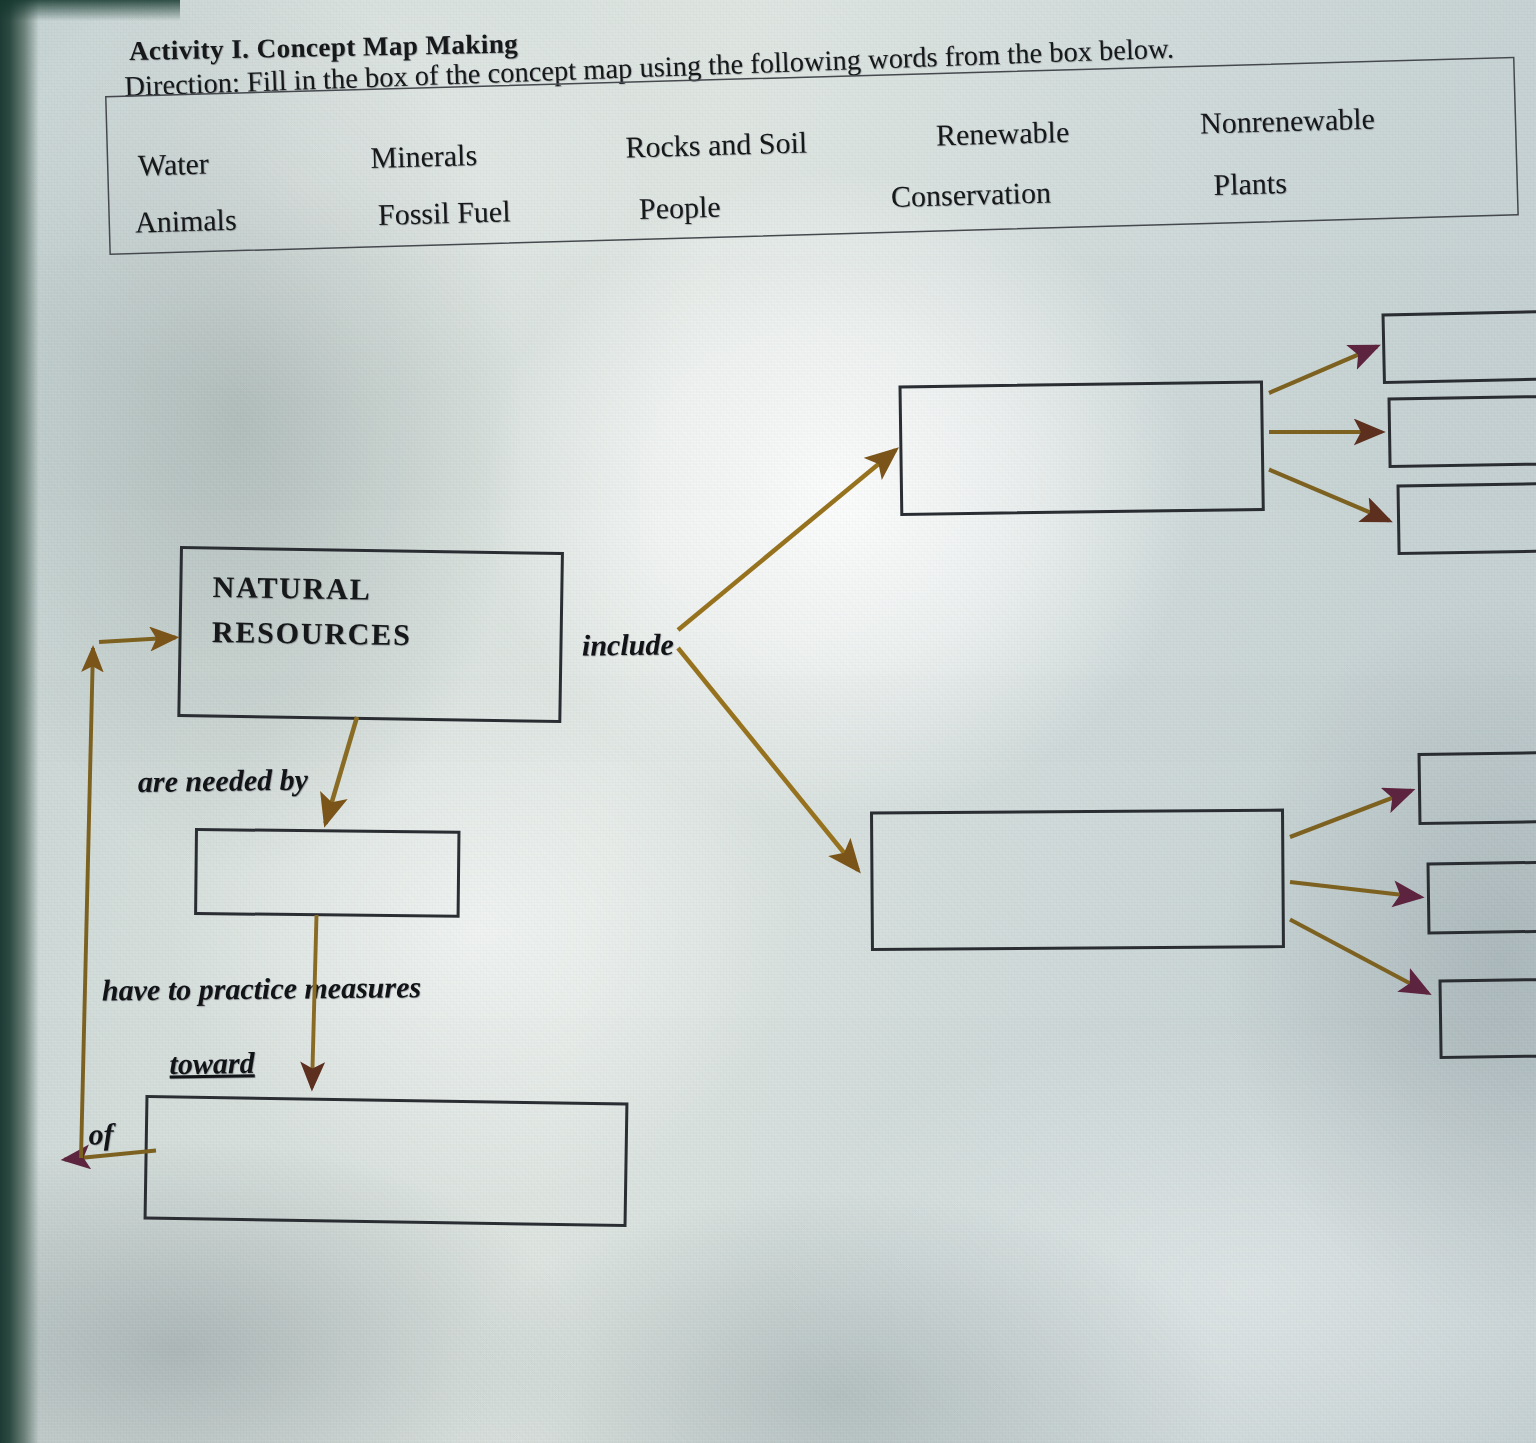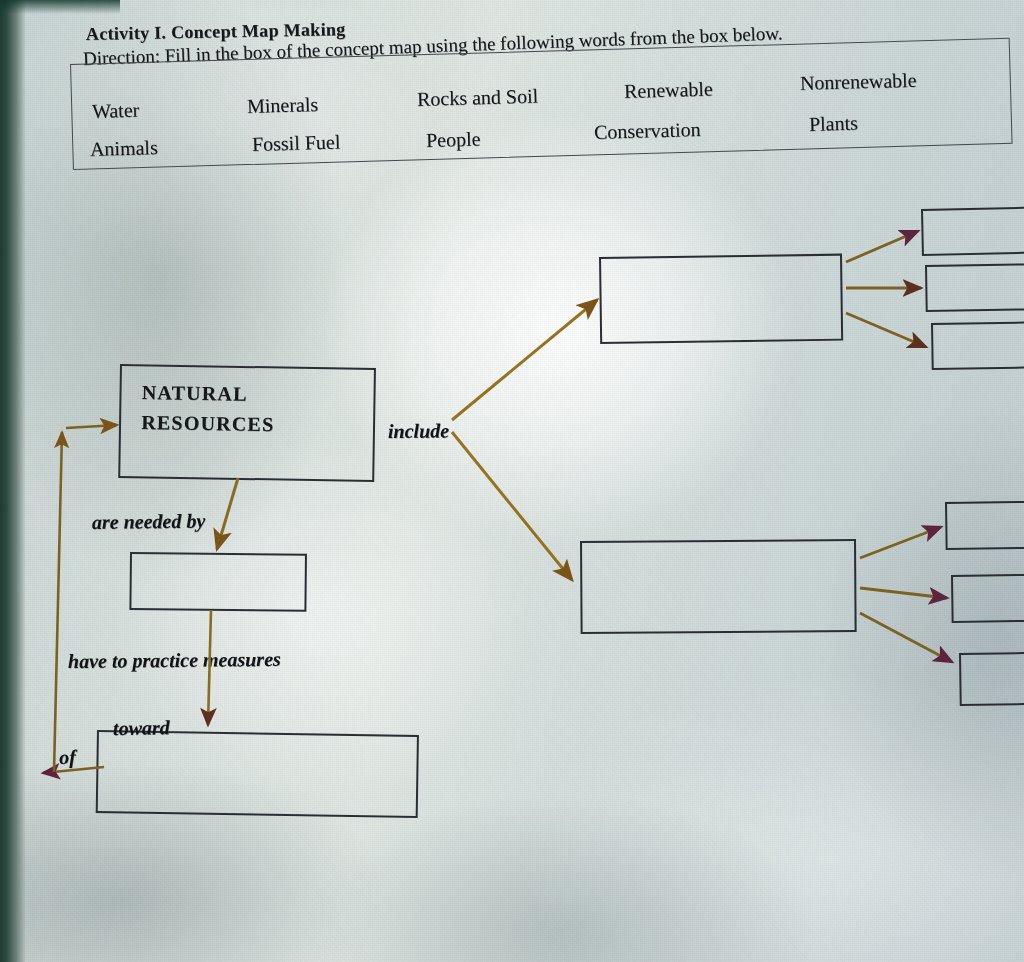--- a/index.html
+++ b/index.html
@@ -160,21 +160,21 @@
   <div class="cbox" style="left:945px; top:502px; width:140px; height:48px; transform: rotate(-0.8deg); transform-origin: left top;"></div>
   <div class="cbox" style="left:951px; top:575px; width:140px; height:48px; transform: rotate(-0.8deg); transform-origin: left top;"></div>
   <div class="cbox" style="left:959px; top:653px; width:140px; height:53px; transform: rotate(-0.8deg); transform-origin: left top;"></div>
 
   <div class="ink connector-label" style="left:388px; top:420px; transform: rotate(-0.6deg); transform-origin:left center;">include</div>
 
   <div class="ink connector-label" style="left:92px; top:511px; transform: rotate(-0.8deg); transform-origin:left center;">are needed by</div>
 
   <div class="ink connector-label" style="left:68px; top:650px; transform: rotate(-0.6deg); transform-origin:left center;">have to practice measures</div>
 
-  <div class="ink connector-label" style="left:113px; top:717px; transform: rotate(-0.8deg); transform-origin:left center;">toward</div>
+  <div class="ink connector-label" style="left:113px; top:699px; transform: rotate(-0.8deg); transform-origin:left center;text-decoration:underline;">toward</div>
 
   <div class="ink connector-label" style="left:59px; top:746px; transform: rotate(-1.2deg); transform-origin:left center;">of</div>
 
   <svg class="overlay" viewBox="0 0 1024 962">
     <defs>
       <marker id="ah-gold" markerWidth="9" markerHeight="9" refX="6.6" refY="3.2" orient="auto">
         <path d="M0,0 L7.6,3.2 L0,6.4 L1.7,3.2 Z" fill="#7a5418"></path>
       </marker>
       <marker id="ah-brown" markerWidth="9" markerHeight="9" refX="6.6" refY="3.2" orient="auto">
         <path d="M0,0 L7.6,3.2 L0,6.4 L1.7,3.2 Z" fill="#5c2f1e"></path>

